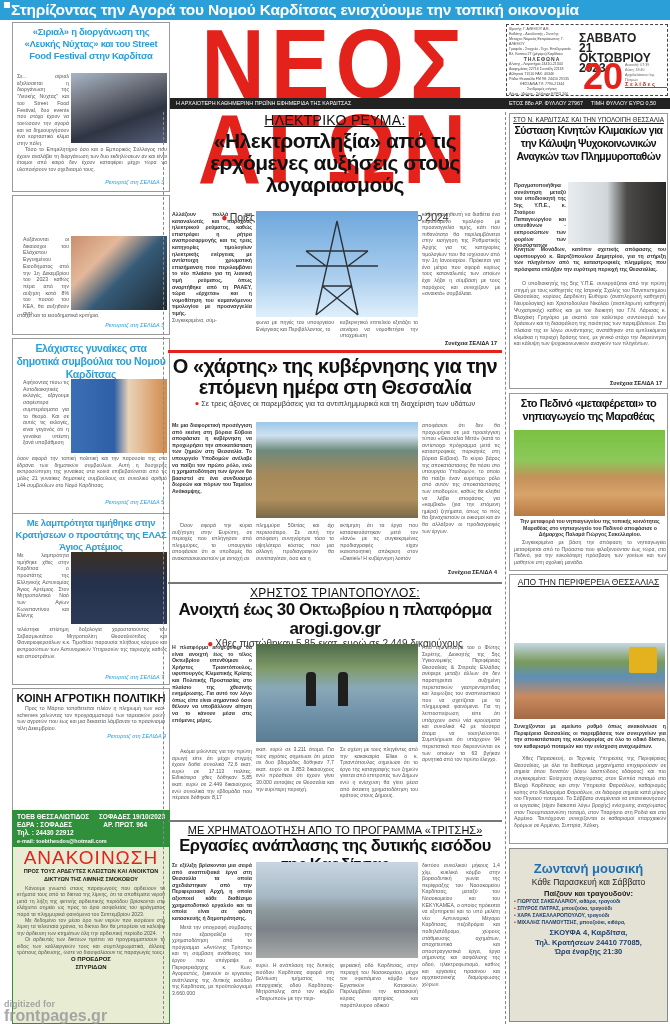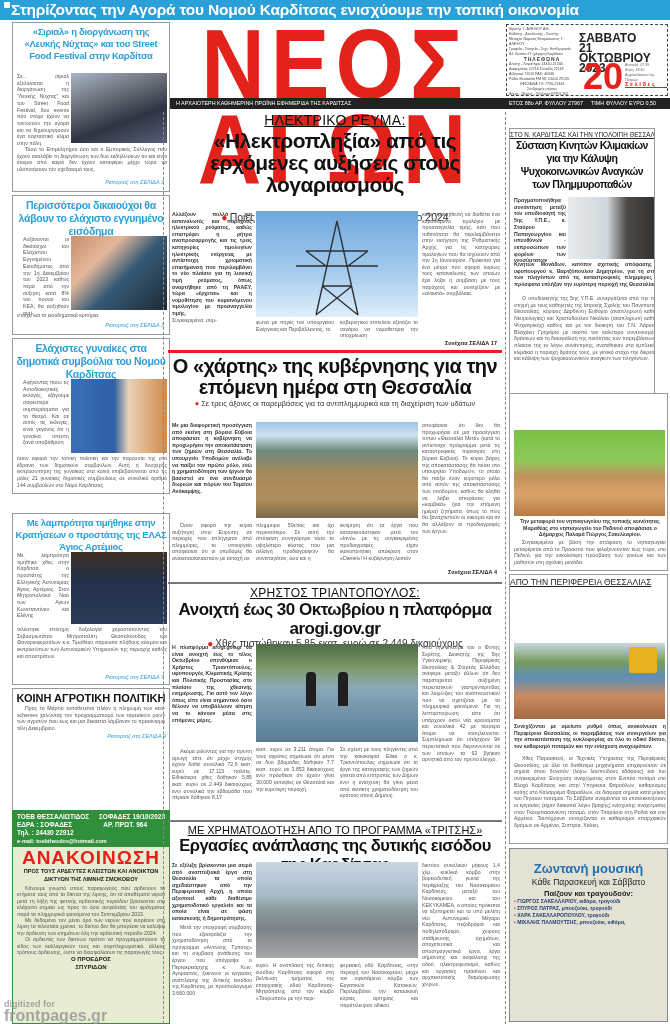--- a/index.html
+++ b/index.html
@@ -70,28 +70,27 @@
 
 <div class="box lbox" style="top:22px;height:170px">
   <div class="bluehead" style="font-size:9.5px;line-height:12px">«Σιριαλ» η διοργάνωση της «Λευκής Νύχτας» και του Street Food Festival στην Καρδίτσα</div>
   <div style="position:absolute;left:58px;top:50px;width:96px;height:70px;background:linear-gradient(160deg,#a9b6c6 0%,#6b6f7a 35%,#2e3442 65%,#57607a 100%)"></div>
   <div class="small" style="position:absolute;left:4px;top:50px;width:52px">Σε... σίριαλ εξελίσσεται η διοργάνωση της "Λευκής Νύχτας" και του Street Food Festival, δυο events που στόχο έχουν να τονώσουν την αγορά και να δημιουργήσουν ένα εορταστικό κλίμα στην πόλη.</div>
   <div class="small" style="position:absolute;left:4px;top:123px;width:150px;text-indent:8px">Τόσο το Επιμελητήριο όσο και ο Εμπορικός Σύλλογος που έχουν αναλάβει τη διοργάνωση των δυο εκδηλώσεων αν και είναι έτοιμοι από καιρό δεν έχουν καταφέρει μέχρι τώρα να υλοποιήσουν τον σχεδιασμό τους.</div>
   <div class="cont" style="position:absolute;right:2px;top:156px">Ρεπορτάζ στη ΣΕΛΙΔΑ 3</div>
 </div>
 
 <div class="box lbox" style="top:195px;height:140px">
-  <div class="bluehead">Περισσότεροι δικαιούχοι θα λάβουν το ελάχιστο εγγυημένο εισόδημα</div>
   <div style="position:absolute;left:58px;top:40px;width:96px;height:74px;background:linear-gradient(135deg,#c98f6e 0%,#e4b89a 30%,#355a77 55%,#1f2a33 100%)"></div>
   <div class="small" style="position:absolute;left:10px;top:40px;width:46px">Αυξάνονται οι δικαιούχοι του Ελάχιστου Εγγυημένου Εισοδήματος από την 1η Δεκεμβρίου του 2023 καθώς πέρα από την αύξηση κατά 8% του ποσού του ΚΕΑ, θα αυξηθούν αντί-</div>
   <div class="small" style="position:absolute;left:4px;top:116px;width:150px">στοιχα και τα εισοδηματικά κριτήρια.</div>
   <div class="cont" style="position:absolute;right:2px;top:126px">Ρεπορτάζ στη ΣΕΛΙΔΑ 3</div>
 </div>
 
-<div class="box lbox" style="top:338px;height:156px">
+<div class="box lbox" style="top:338px;height:196px">
   <div class="bluehead">Ελάχιστες γυναίκες στα δημοτικά συμβούλια του Νομού Καρδίτσας</div>
   <div style="position:absolute;left:58px;top:40px;width:96px;height:74px;background:linear-gradient(90deg,#3a6fb6 0%,#2f5fa6 45%,#e9d3b8 60%,#d28a4a 100%)"></div>
   <div class="small" style="position:absolute;left:10px;top:40px;width:46px">Αφήνοντας πίσω τις Αυτοδιοικητικές εκλογές, εξάγουμε σαφέστερα συμπεράσματα για το θεσμό. Και σε αυτές τις εκλογές, είναι γεγονός ότι η γυναίκα υπέστη ξανά υποβάθμιση</div>
   <div class="small" style="position:absolute;left:4px;top:116px;width:150px">όσον αφορά την τοπική πολιτική και την παρουσία της στα έδρανα των δημοτικών συμβούλων. Αυτή η δυσχερής εκπροσώπηση της γυναίκας στα κοινά επιβεβαιώνεται από τις μόλις 21 γυναίκες δημοτικές συμβούλους σε συνολικό αριθμό 144 συμβούλων στο Νομό Καρδίτσας.</div>
   <div class="cont" style="position:absolute;right:2px;top:160px">Ρεπορτάζ στη ΣΕΛΙΔΑ 5</div>
 </div>
 
 <div class="box lbox" style="top:513px;height:172px">
   <div class="bluehead" style="font-size:9.5px;line-height:12px">Με λαμπρότητα τιμήθηκε στην Κρατήσεων ο προστάτης της ΕΛΑΣ Άγιος Αρτέμιος</div>
   <div style="position:absolute;left:58px;top:38px;width:96px;height:72px;background:linear-gradient(180deg,#3d3023 0%,#24304a 40%,#2c3a58 100%)"></div>
@@ -112,21 +111,21 @@
         <span>ΤΟΕΒ ΘΕΣΣΑΛΙΩΤΙΔΟΣ</span>
         <span>ΣΟΦΑΔΕΣ 19/10/2023</span>
       </div>
     <div style="display:flex;justify-content:space-between;padding-right:18px">
         <span>ΕΔΡΑ : ΣΟΦΑΔΕΣ</span>
         <span>ΑΡ. ΠΡΩΤ.   964</span>
       </div>
     <div>Τηλ.  : 24430 22912</div>
     <div style="font-size:5.5px">e-mail: toebthesdos@hotmail.com</div>
   </div>
-  <div style="text-align:center;color:#e3221c;font-weight:bold;font-size:19px;line-height:21px;letter-spacing:1px">ΑΝΑΚΟΙΝΩΣΗ</div>
+  <div style="text-align:center;color:#e3221c;font-weight:normal;font-size:19px;line-height:21px;letter-spacing:1px">ΑΝΑΚΟΙΝΩΣΗ</div>
   <div style="text-align:center;font-weight:bold;font-size:5.6px;line-height:7.5px;color:#222;padding:0 3px">ΠΡΟΣ ΤΟΥΣ ΑΡΔΕΥΤΕΣ ΚΛΕΙΣΤΩΝ ΚΑΙ ΑΝΟΙΚΤΩΝ ΔΙΚΤΥΩΝ ΤΗΣ ΛΙΜΝΗΣ ΣΜΟΚΟΒΟΥ</div>
   <div class="small" style="padding:2px 4px 0;text-indent:8px;line-height:6.4px">Κάνουμε γνωστό στους παραγωγούς που αρδεύουν τα κτήματα τους από τα δίκτυα της λίμνης, ότι τα αποθέματα νερού μετά τη λήξη της φετινής αρδευτικής περιόδου βρίσκονται στο ελάχιστο σημείο ως προς το όριο ασφαλείας του φράγματος παρά τα πλημμυρικά φαινόμενα του Σεπτεμβρίου 2023.</div>
   <div class="small" style="padding:0 4px;text-indent:8px;line-height:6.4px">Με δεδομένο τον μέσο όρο των νερών που εισρέουν στη λίμνη τα τελευταία χρόνια, το δίκτυο δεν θα μπορέσει να καλύψει την άρδευση των κτημάτων όλη την αρδευτική περίοδο 2024.</div>
   <div class="small" style="padding:0 4px;text-indent:8px;line-height:6.4px">Οι αρδευτές των δικτύων πρέπει να προγραμματίσουν το είδος των καλλιεργειών τους και συμπληρωματικά, άλλους τρόπους άρδευσης, ώστε να διασφαλίσουν τις παραγωγές τους.</div>
   <div style="text-align:center;font-weight:bold;font-size:6px;line-height:8px;color:#222">
     <div>Ο ΠΡΟΕΔΡΟΣ</div>
     <div>ΣΠΥΡΙΔΩΝ</div>
   </div>
 </div>
 <div style="position:absolute;left:4px;top:998px;color:#999;opacity:0.85;font-weight:bold;line-height:12px">
@@ -189,48 +188,54 @@
   <div class="center-kicker" style="font-size:11px;letter-spacing:0">ΜΕ ΧΡΗΜΑΤΟΔΟΤΗΣΗ ΑΠΟ ΤΟ ΠΡΟΓΡΑΜΜΑ «ΤΡΙΤΣΗΣ»</div>
   <div class="center-head" style="font-size:16.5px;line-height:19px">Εργασίες ανάπλασης της δυτικής εισόδου της Καρδίτσας</div>
   <div class="textcol b" style="left:4px;top:38px;width:80px;height:62px">Σε εξέλιξη βρίσκονται μια σειρά από αναπτυξιακά έργα στη Θεσσαλία τα οποία σχεδιάστηκαν από την Περιφερειακή Αρχή, η οποία αξιοποιεί κάθε διαθέσιμο χρηματοδοτικό εργαλείο και τα οποία είναι σε φάση κατασκευής ή δημοπράτησης.</div>
   <div class="textcol" style="left:4px;top:100px;width:80px;height:100px;text-indent:8px">Μετά την υπογραφή σύμβασης που εξασφαλίζει την χρηματοδότηση από το πρόγραμμα «Αντώνης Τρίτσης» και τη σύμβαση ανάθεσης του έργου που υπέγραψε ο Περιφερειάρχης κ. Κων. Αγοραστός, ξεκινούν οι εργασίες ανάπλασης της δυτικής εισόδου της Καρδίτσας, με προϋπολογισμό 3.660.000</div>
   <div style="position:absolute;left:88px;top:38px;width:162px;height:96px;background:linear-gradient(180deg,#c9d6e2 0%,#a7b9c6 35%,#8d9a9e 50%,#7b8288 70%,#a8aaa9 100%)"></div>
   <div class="textcol" style="left:88px;top:138px;width:78px;height:62px">ευρώ. Η ανάπλαση της δυτικής εισόδου Καρδίτσας αφορά στη βελτίωση τμήματος της επαρχιακής οδού Καρδίτσας- Μητρόπολης από τον κόμβο «Ταυρωπού» με την περι-</div>
   <div class="textcol" style="left:172px;top:138px;width:78px;height:62px">φερειακή οδό Καρδίτσας, στην περιοχή του Νοσοκομείου, μέχρι τον υφιστάμενο κόμβο των Εργατικών Κατοικιών. Περιλαμβάνει την κατασκευή κύριας αρτηρίας και παράπλευρου οδικού</div>
   <div class="textcol" style="left:254px;top:38px;width:78px;height:162px">δικτύου συνολικού μήκους 1,4 χλμ, κυκλικό κόμβο στην βορειοδυτική γωνία της περίφραξης του Νοσοκομείου Καρδίτσας, μεταξύ του Νοσοκομείου και του ΚΕΚΥΚΑΜΕΑ, ο οποίος πρόκειται να εξυπηρετεί και το υπό μελέτη νέο Αστυνομικό Μέγαρο Καρδίτσας, πεζοδρόμια και ποδηλατόδρομο, χώρους στάθμευσης οχημάτων, αποχετευτικά και αποστραγγιστικά έργα, έργα σήμανσης και ασφάλισης της οδού, ηλεκτροφωτισμό, καθώς και εργασίες πρασίνου και αρχιτεκτονικής διαμόρφωσης χώρων.</div>
 </div>
 
-<div class="box" style="left:509px;top:128px;width:146px;height:276px">
+<div class="box" style="left:509px;top:113px;width:159px;height:276px">
   <div style="font-size:6.3px;text-decoration:underline;color:#222;text-align:center;padding-top:2px;white-space:nowrap">ΣΤΟ Ν. ΚΑΡΔΙΤΣΑΣ ΚΑΙ ΤΗΝ ΥΠΟΛΟΙΠΗ ΘΕΣΣΑΛΙΑ</div>
   <div class="center-head" style="font-size:10.5px;line-height:13px;padding:1px 2px">Σύσταση Κινητών Κλιμακίων για την Κάλυψη Ψυχοκοινωνικών Αναγκών των Πλημμυροπαθών</div>
   <div style="position:absolute;left:58px;top:68px;width:98px;height:62px;background:linear-gradient(90deg,#e8ecef 0%,#d0d6da 40%,#4c4a48 60%,#2a2826 100%)"></div>
   <div class="small bold" style="position:absolute;left:4px;top:68px;width:52px">Πραγματοποιήθηκε συνάντηση μεταξύ του υποδιοικητή της 5ης Υ.Π.Ε., κ. Σταύρου Παπαγεωργίου και υπευθύνων - εκπροσώπων των φορέων των νεοσύστατων</div>
   <div class="small bold" style="position:absolute;left:4px;top:132px;width:152px">Κινητών Μονάδων, κατόπιν σχετικής απόφασης του υφυπουργού κ. Βαρτζόπουλου Δημητρίου, για τη στήριξη των πληγέντων από τις καταστροφικές πλημμύρες που πρόσφατα επλήξαν την ευρύτερη περιοχή της Θεσσαλίας.</div>
   <div class="small" style="position:absolute;left:4px;top:166px;width:152px;text-indent:8px">Ο υποδιοικητής της 5ης Υ.Π.Ε. συνεργάζεται από την πρώτη στιγμή με τους καθηγητές της Ιατρικής Σχολής του Πανεπιστημίου Θεσσαλίας, κυρίους Δαρδιώτη Ευθύμιο (αναπληρωτή καθηγητή Νευρολογίας) και Χριστοδούλου Νικόλαο (αναπληρωτή καθηγητή Ψυχιατρικής) καθώς και με τον διοικητή του Γ.Ν. Λάρισας κ. Βλαχάκη Γρηγόριο με σκοπό τον καλύτερο συντονισμό των δράσεων και τη διασφάλιση της ποιότητας των παρεμβάσεων. Στο πλαίσιο της εν λόγω συνάντησης, ανατέθηκαν στα εμπλεκόμενα κλιμάκια η περιοχή δράσης τους, με γενικό στόχο την διερεύνηση και κάλυψη των ψυχοκοινωνικών αναγκών των πληγέντων.</div>
   <div class="contdark" style="position:absolute;right:2px;top:266px">Συνέχεια ΣΕΛΙΔΑ 17</div>
 </div>
 
 <div class="box" style="left:509px;top:393px;width:159px;height:178px">
+  <div class="center-head" style="font-size:11px;line-height:13px;padding:3px 2px">Στο Πεδινό «μεταφέρεται» το νηπιαγωγείο της Μαραθέας</div>
   <div style="position:absolute;left:4px;top:36px;width:151px;height:86px;background:linear-gradient(180deg,#7bc142 0%,#8cc95a 35%,#c3915a 55%,#d9a46a 75%,#b77a43 100%)"></div>
   <div class="small bold" style="position:absolute;left:4px;top:124px;width:152px;text-align:center">Την μεταφορά του νηπιαγωγείου της τοπικής κοινότητας Μαραθέας στο νηπιαγωγείο του Πεδινού αποφάσισε ο Δήμαρχος Παλαμά Γιώργος Σακελλαρίου.</div>
   <div class="small" style="position:absolute;left:4px;top:145px;width:152px;text-indent:8px">Συγκεκριμένα με βάση την απόφαση το νηπιαγωγείο μεταφέρεται από το Πρόαστιο που φιλοξενούνταν έως τώρα, στο Πεδινό, για την ευκολότερη πρόσβαση των γονέων και των μαθητών στη σχολική μονάδα.</div>
 </div>
 
 <div class="box" style="left:509px;top:574px;width:159px;height:270px">
-  <div style="font-size:8.5px;text-decoration:underline;color:#222;padding-top:2px;white-space:nowrap">ΑΠΟ ΤΗΝ ΠΕΡΙΦΕΡΕΙΑ ΘΕΣΣΑΛΙΑΣ</div>
+  <div style="font-size:8.5px;text-decoration:underline;color:#222;text-align:center;padding-top:2px;white-space:nowrap">ΑΠΟ ΤΗΝ ΠΕΡΙΦΕΡΕΙΑ ΘΕΣΣΑΛΙΑΣ</div>
   <div style="position:absolute;left:4px;top:68px;width:151px;height:76px;background:linear-gradient(180deg,#c5d8e4 0%,#7a9a5c 25%,#5e8fb7 45%,#c98a5f 70%,#a46a45 100%)">
     <div style="position:absolute;right:8px;top:4px;width:28px;height:26px;background:#e4b21e;border-radius:2px"></div>
   </div>
   <div class="small bold" style="position:absolute;left:4px;top:148px;width:152px">Συνεχίζονται με αμείωτο ρυθμό όπως ανακοίνωσε η Περιφέρεια Θεσσαλίας οι παρεμβάσεις των συνεργείων για την αποκατάσταση της κυκλοφορίας σε όλο το οδικό δίκτυο, τον καθαρισμό ποταμών και την ενίσχυση αναχωμάτων.</div>
   <div class="small" style="position:absolute;left:4px;top:180px;width:152px;text-indent:8px">Χθες Παρασκευή, οι Τεχνικές Υπηρεσίες της Περιφέρειας Θεσσαλίας, με όλα τα διαθέσιμα μηχανήματα επιχειρούσαν σε σημεία όπου δυνατόν (λόγω λασπώδους εδάφους) και πιο συγκεκριμένα: Ενίσχυση αναχώματος στον Ενιπέα ποταμό στο Βλοχό Καρδίτσας και στην Υπηρεσία Φαρσάλων, καθαρισμός κοίτης στο Καλαρρέμα Φαρσάλων, σε διάφορα σημεία κατά μήκος του Πηνειού ποταμού. Το Σάββατο αναμένεται να επανεκκινήσουν οι εργασίες (είχαν διακοπεί λόγω βροχής) ενίσχυσης αναχώματος στον Γκουμπασανιώτη ποταμό, στον Τιταρήσιο στη Ροδιά και στο Αρμένιο. Ταυτόχρονα συνεχίζονται οι καθαρισμοί επαρχιακών δρόμων σε Αρμένιο, Συπτρία, Χάλκη.</div>
 </div>
 
 <div class="box" style="left:509px;top:848px;width:159px;height:174px;background:#e4e2d4;border-color:#888">
   <div style="text-align:center;color:#1f6fb2;font-weight:bold;font-size:13px;margin-top:12px">Ζωντανή μουσική</div>
   <div style="text-align:center;color:#222;font-size:8.5px;margin-top:1px">Κάθε Παρασκευή και Σάββατο</div>
   <div style="text-align:center;color:#222;font-weight:bold;font-size:7.5px;margin-top:2px">Παίζουν και τραγουδούν:</div>
   <div style="padding-left:4px;font-size:5.1px;line-height:7px;color:#1f3f6f;font-weight:bold">
     <div><span style="color:#e3221c">• </span><span>ΓΙΩΡΓΟΣ ΣΑΚΕΛΛΑΡΙΟΥ, κιθάρα, τραγούδι</span></div>
     <div><span style="color:#e3221c">• </span><span>ΣΠΥΡΟΣ ΠΑΤΡΑΣ, μπουζούκι, τραγούδι</span></div>
     <div><span style="color:#e3221c">• </span><span>ΧΑΡΑ ΣΑΚΕΛΛΑΡΟΠΟΥΛΟΥ, τραγούδι</span></div>
     <div><span style="color:#e3221c">• </span><span>ΜΙΧΑΛΗΣ ΠΑΛΜΟΥΤΣΗΣ, μπουζούκι, κιθάρα,</span></div>
   </div>
+  <div style="text-align:center;color:#1f3f6f;font-weight:bold;font-size:7.5px;line-height:9.5px;margin-top:2px">
+    <div>ΣΚΟΥΦΑ 4, Καρδίτσα,</div>
+    <div>Τηλ. Κρατήσεων 24410 77085,</div>
+    <div>Ώρα έναρξης 21:30</div>
+  </div>
 </div>
 
 </body></html>

